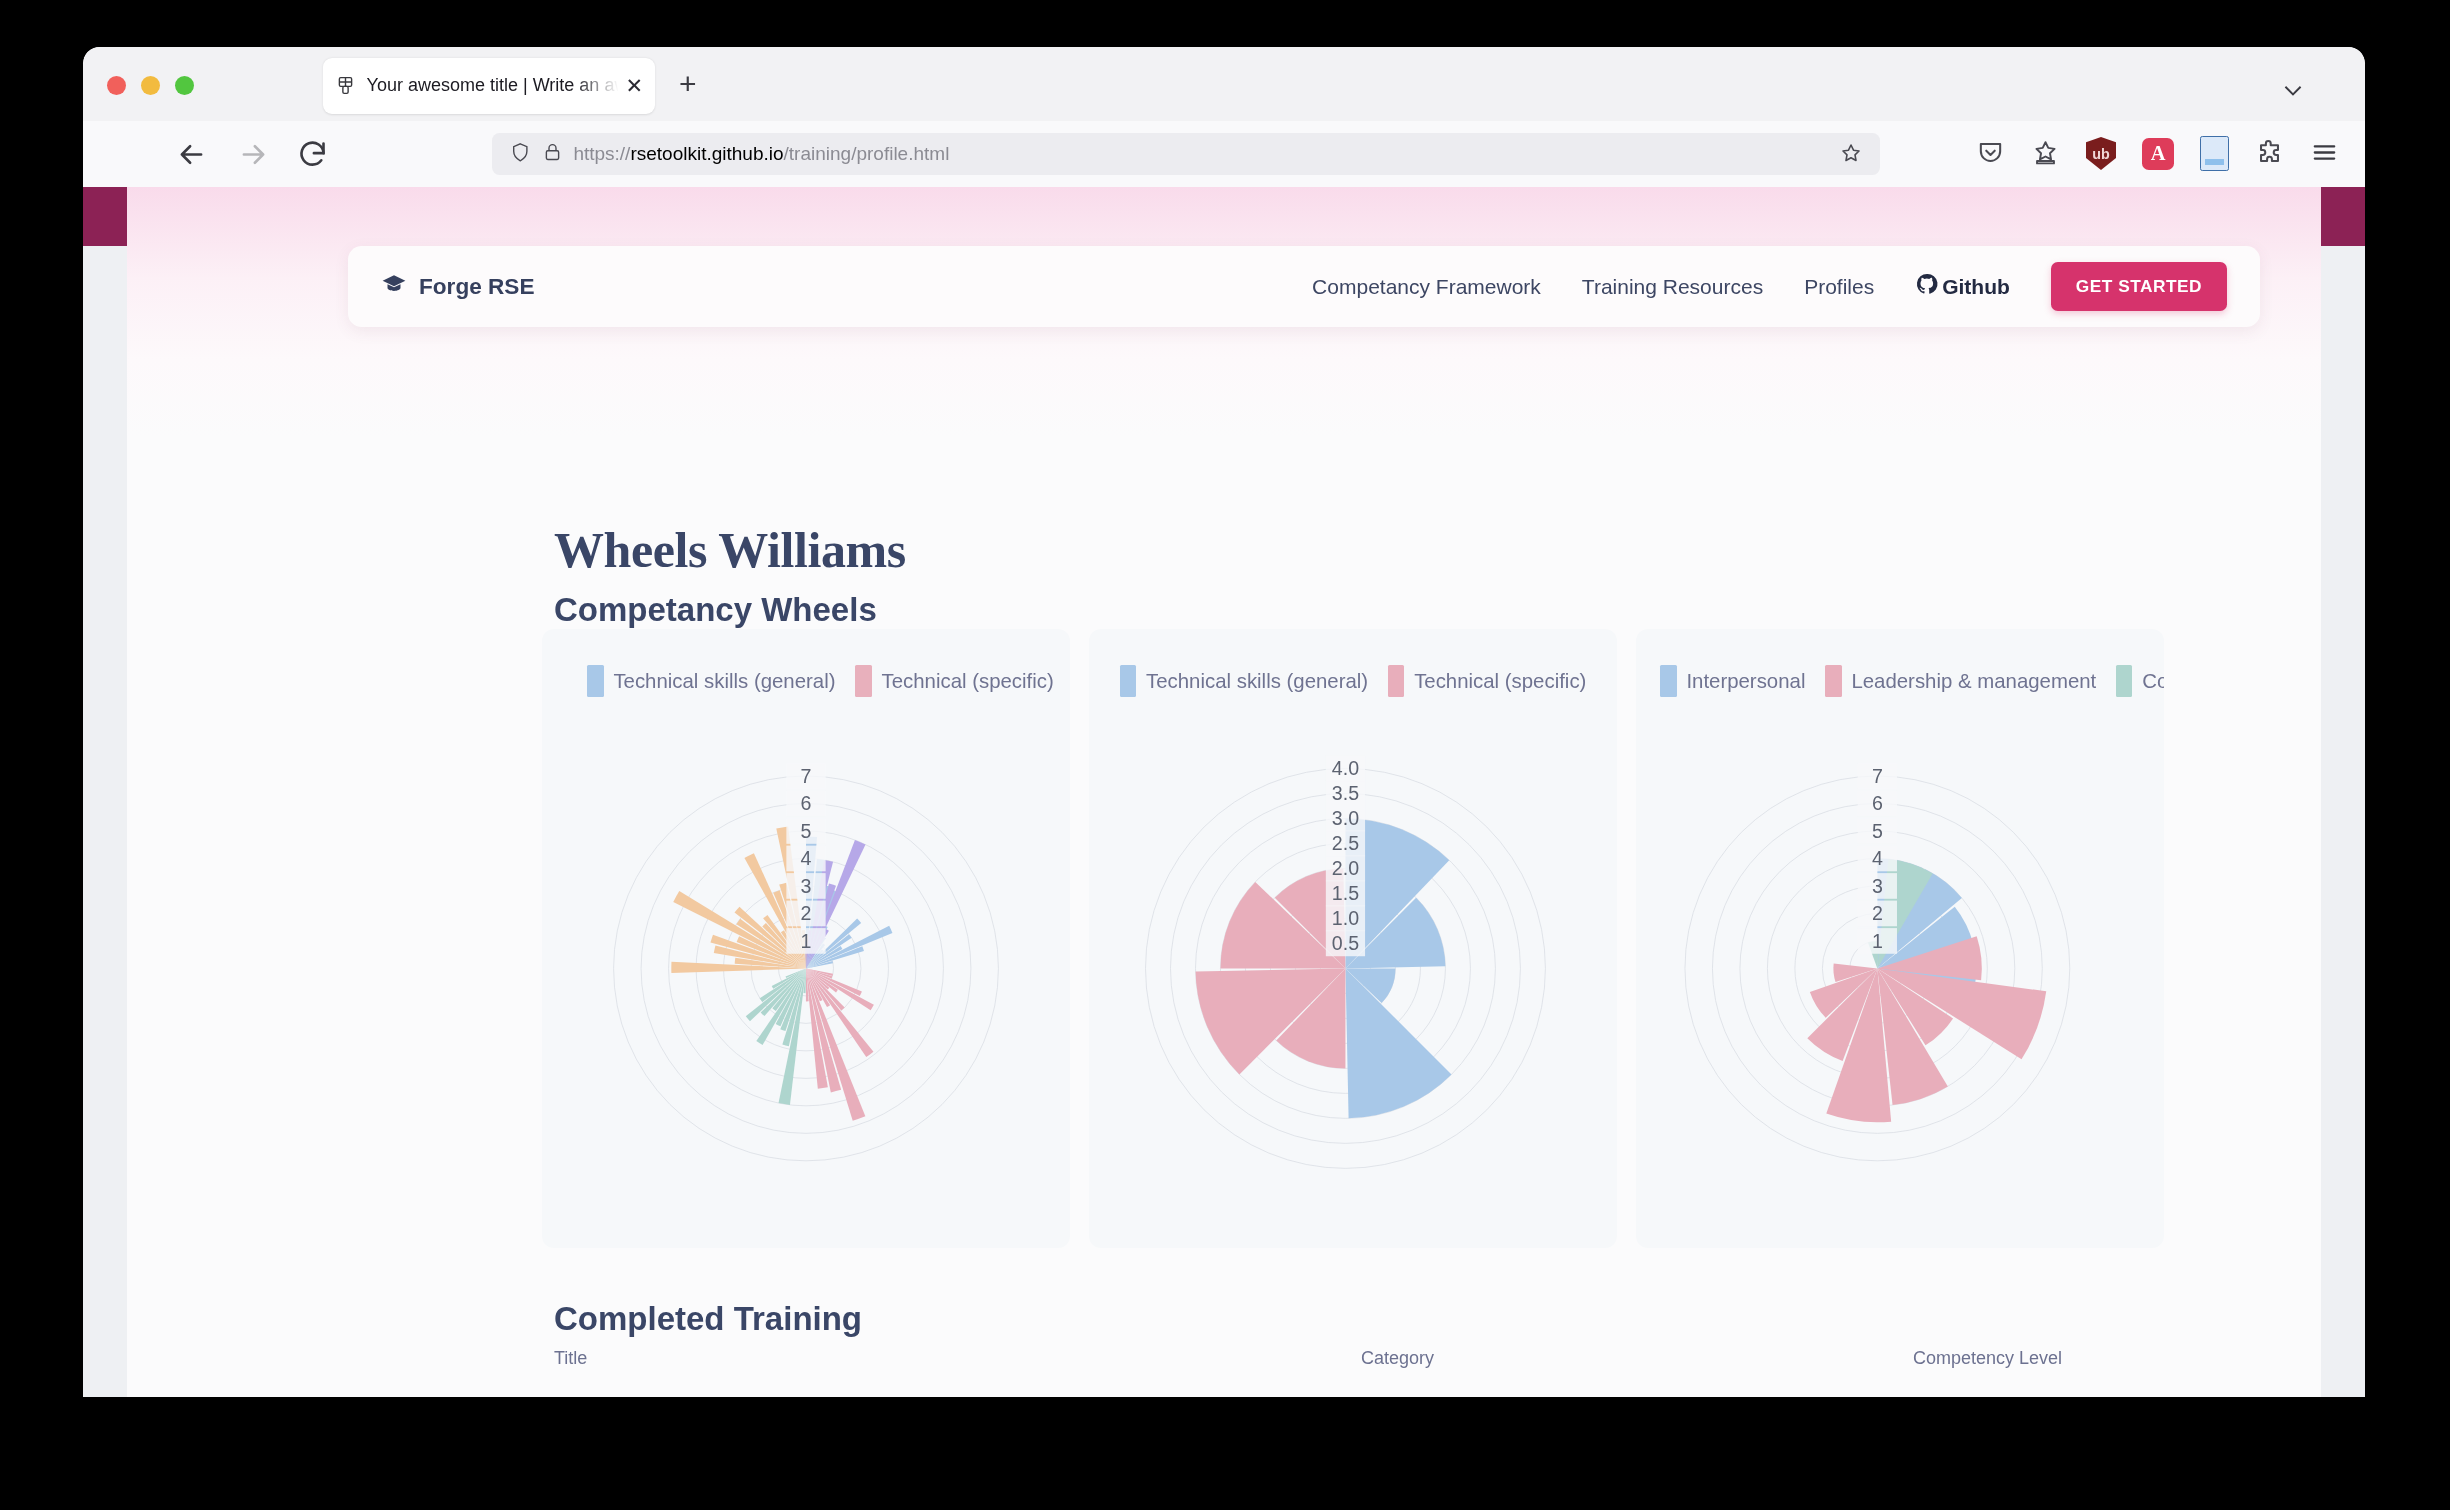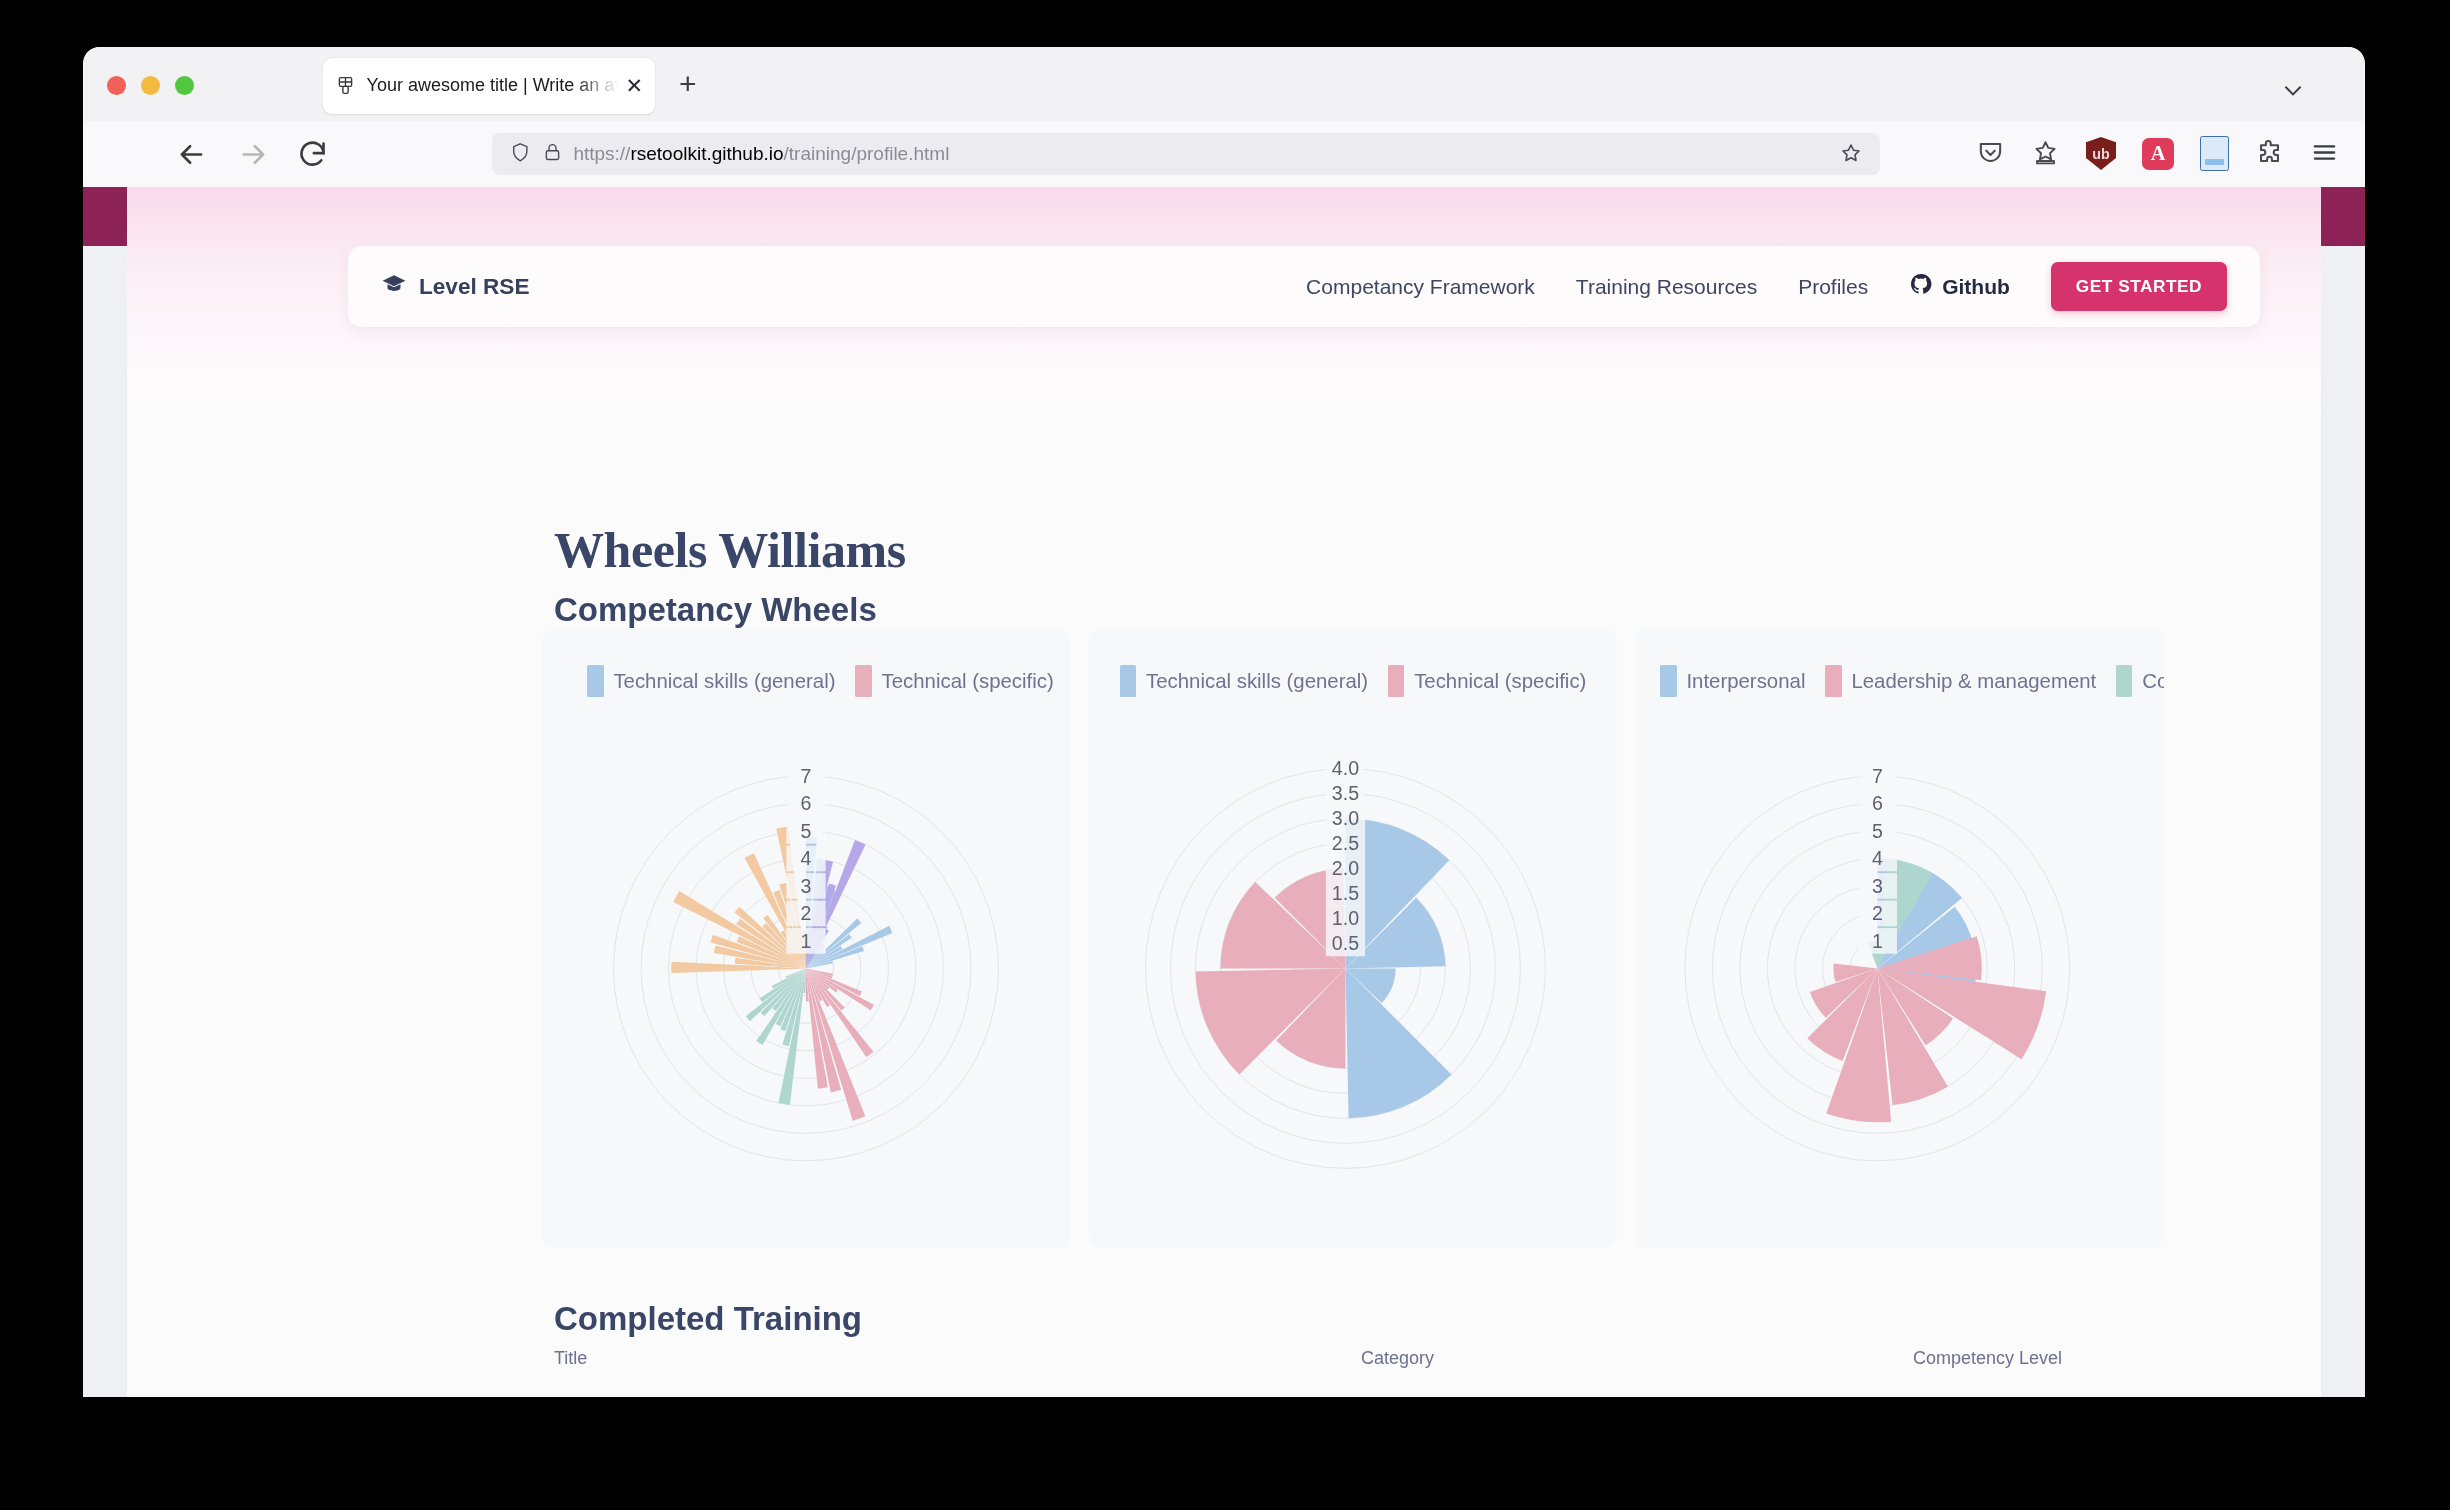--- a/index.html
+++ b/index.html
@@ -259,21 +259,21 @@
   }
   .site-link {
     font-size: 21px;
     color: #3d4663;
     cursor: pointer;
     white-space: nowrap;
   }
   .gh-link {
     display: flex;
     align-items: center;
-    gap: 9px;
+    gap: 3px;
     font-size: 21px;
     font-weight: 700;
     color: #232a42;
     cursor: pointer;
   }
   .get-started {
     background: #d6336c;
     color: #ffffff;
     font-size: 17.3px;
     font-weight: 700;
@@ -514,21 +514,21 @@
     <div class="page">
 
       <div class="site-nav">
         <div class="brand">
           <span>
             <svg viewBox="0 0 24 24" width="26" height="26" fill="#36405e">
               <path d="M12 4L1.5 9 12 14l10.5-5z"></path>
               <path d="M6 12.2v3.3c0 1.6 2.7 2.9 6 2.9s6-1.3 6-2.9v-3.3l-6 2.9z"></path>
             </svg>
           </span>
-          <span>Level RSE</span>
+          <span>Forge RSE</span>
         </div>
 
         <div class="site-links">
           <a class="site-link">Competancy Framework</a>
           <a class="site-link">Training Resources</a>
           <a class="site-link">Profiles</a>
           <a class="gh-link">
             <span>
               <svg viewBox="0 0 24 24" width="24" height="24" fill="#232a42">
                 <path d="M12 2a10 10 0 00-3.2 19.5c.5.1.7-.2.7-.5v-1.8c-2.8.6-3.4-1.3-3.4-1.3-.5-1.2-1.1-1.5-1.1-1.5-.9-.6.1-.6.1-.6 1 .1 1.5 1 1.5 1 .9 1.5 2.3 1.1 2.9.8.1-.6.3-1.1.6-1.3-2.2-.3-4.6-1.1-4.6-5 0-1.1.4-2 1-2.7-.1-.3-.4-1.3.1-2.7 0 0 .8-.3 2.7 1a9.4 9.4 0 015 0c1.9-1.3 2.7-1 2.7-1 .5 1.4.2 2.4.1 2.7.6.7 1 1.6 1 2.7 0 3.9-2.4 4.7-4.6 5 .3.3.7 1 .7 2v2.9c0 .3.2.6.7.5A10 10 0 0012 2z"></path>

